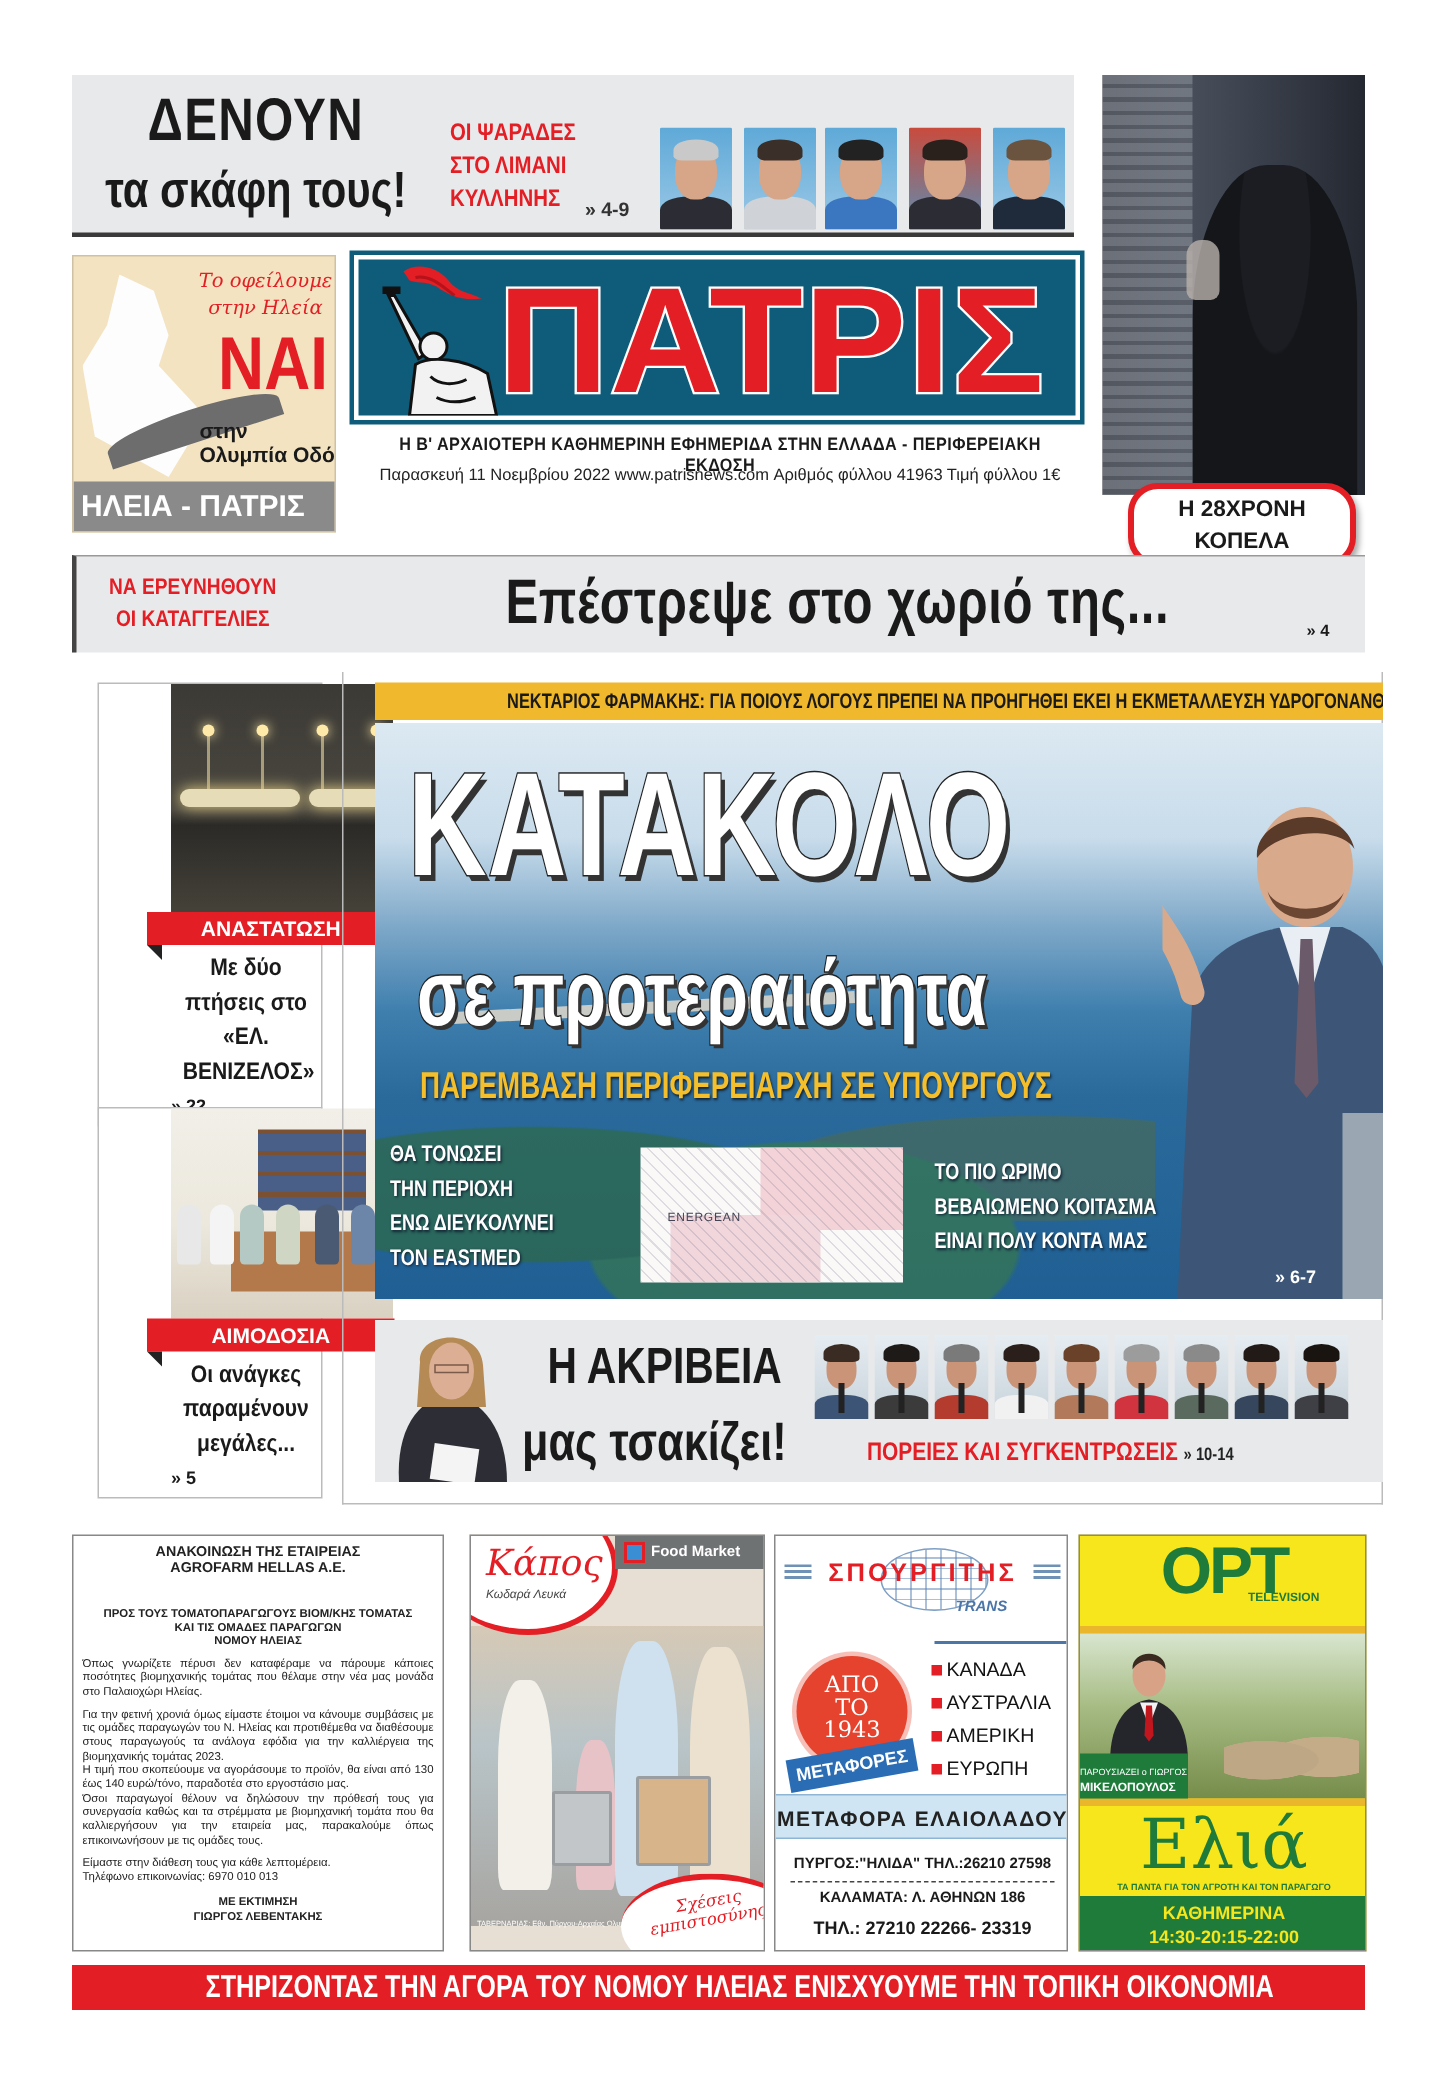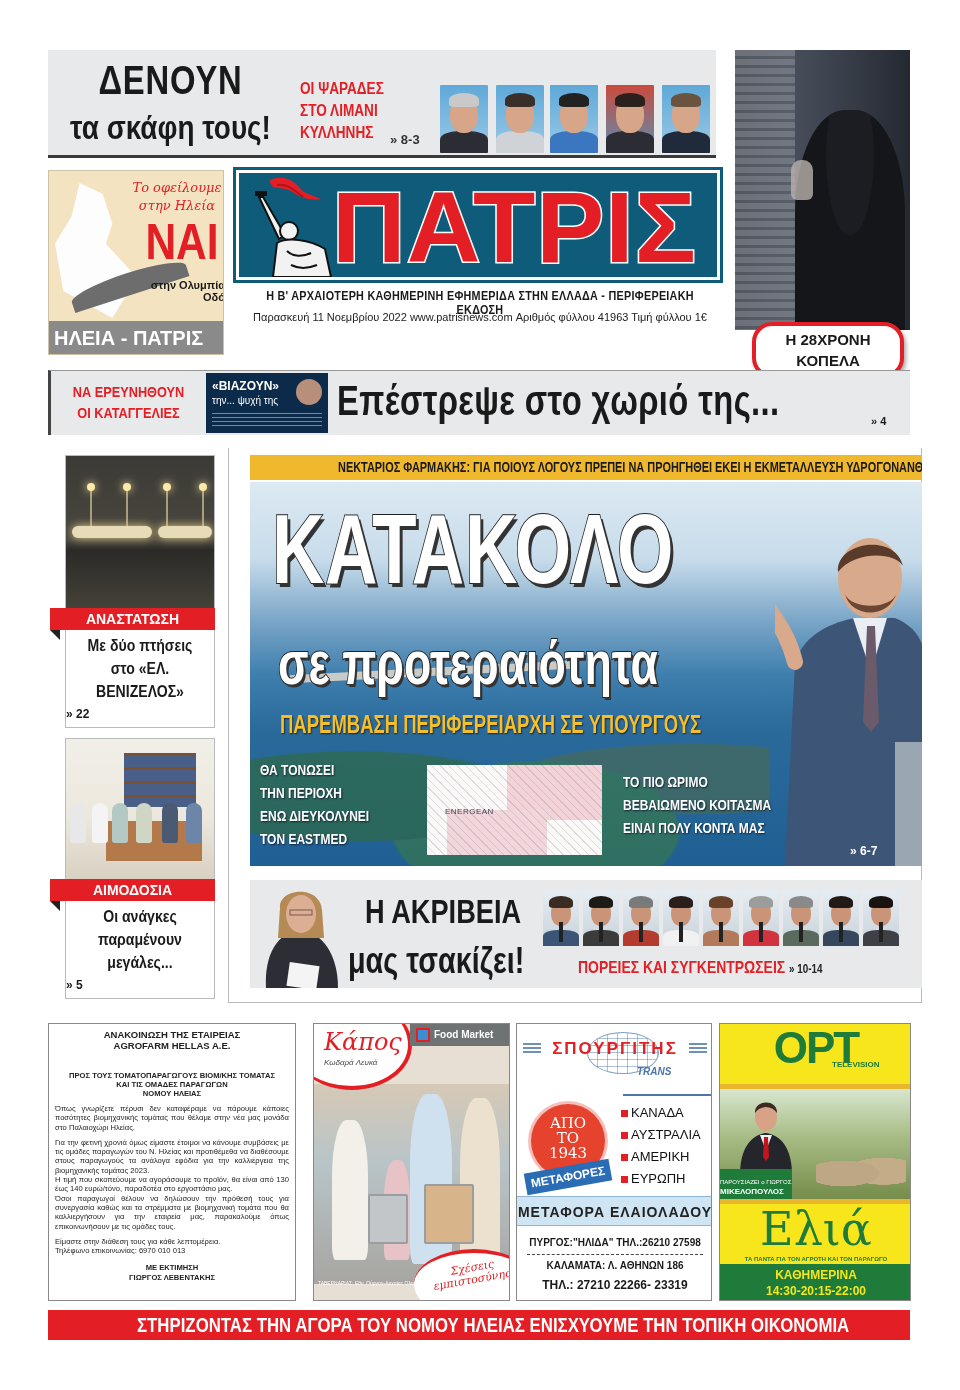--- a/index.html
+++ b/index.html
@@ -25,42 +25,42 @@
   #girl-photo .silhouette { position:absolute; left: 60px; top: 60px; width: 110px; height: 230px; background: radial-gradient(ellipse at 50% 20%, #1b1d22 0 30%, transparent 31%), linear-gradient(#14161a,#14161a); border-radius: 45% 45% 0 0; }
   #girl-photo .hand { position:absolute; left: 56px; top: 110px; width: 22px; height: 40px; background: #b9b2ad; border-radius: 10px 10px 6px 6px; opacity: .8; }
   #girl-badge { left: 752px; top: 322px; width: 152px; height: 56px; background: #fff; border: 4px solid #e31e24; border-radius: 20px; box-shadow: 2px 3px 4px rgba(0,0,0,.35); text-align: center; font-weight: 700; font-size: 15px; line-height: 21px; padding-top: 3px; }
 
   
   #nai-ad { left: 48px; top: 170px; width: 176px; height: 185px; background: #f3e3c0; border: 1px solid #cfc2a4; overflow: hidden; }
   #nai-ad .map { position:absolute; left: 6px; top: 12px; width: 82px; height: 135px; background: #fdfdfd; clip-path: polygon(30% 0, 58% 8%, 70% 30%, 62% 45%, 100% 70%, 70% 100%, 10% 80%, 0 45%, 20% 25%); }
   #nai-ad .road { position:absolute; left: 20px; top: 102px; width: 120px; height: 22px; background: #6d6d6d; border-radius: 50% 50% 0 0; transform: rotate(-18deg); }
   #nai-tag1 { left: 82px; top: 8px; width: 92px; text-align: center; color: #e31e24; font-style: italic; font-size: 13px; line-height: 18px; font-family: "DejaVu Serif", serif; }
   #nai-big { left: 88px; top: 42px; width: 90px; text-align: center; color: #e31e24; font-weight: 700; font-size: 50px; transform: scaleX(.85); }
-  #nai-tag2 { left: 84px; top: 108px; width: 92px; text-align: right; font-size: 11px; font-weight: 700; }
+  #nai-tag2 { left: 84px; top: 108px; width: 92px; text-align: left; font-size: 14px; font-weight: 700; }
   #nai-foot { left: 0; top: 150px; width: 176px; height: 35px; background: #8a8a8a; color: #fff; font-weight: 700; font-size: 20px; line-height: 35px; padding-left: 5px; }
 
   #logo { left: 236px; top: 170px; width: 484px; height: 110px; background: #0f5c7a; border: 3px solid #ffffff; outline: 3px solid #0f5c7a; }
   #logo-torch { left: 8px; top: 0; width: 95px; height: 104px; }
   #logo-text { left: 93px; top: 6px; font-weight: 700; font-size: 100px; line-height: 96px; color: #e31e24; letter-spacing: 1px; -webkit-text-stroke: 3px #ffffff; paint-order: stroke fill; transform: scaleX(1.02); transform-origin: left; }
   #tagline { left: 240px; top: 289px; width: 480px; text-align: center; font-weight: 700; font-size: 12px; letter-spacing: .3px; transform: scaleX(.9); transform-origin: center; }
   #dateline { left: 240px; top: 311px; width: 480px; text-align: center; font-size: 11px; color: #222; }
 
   
   #strip2 { left: 48px; top: 370px; width: 862px; height: 65px; background: #e8e9eb; border-left: 3px solid #444; border-top: 1px solid #999; }
   #strip2-sub { left: 10px; top: 10px; width: 135px; text-align: center; color: #e31e24; font-weight: 700; font-size: 15px; line-height: 21px; transform: scaleX(.85); transform-origin: center; }
   #strip2-promo { left: 155px; top: 2px; width: 122px; height: 60px; background: #0c2b4a; color: #fff; overflow: hidden; }
   #strip2-promo .t1 { position:absolute; left: 6px; top: 6px; font-weight: 700; font-size: 12px; }
   #strip2-promo .t2 { position:absolute; left: 6px; top: 22px; font-size: 10px; }
   #strip2-promo .face2 { position:absolute; right: 6px; top: 6px; width: 26px; height: 26px; border-radius: 50%; background: #b88f7a; }
   #strip2-promo .lines { position:absolute; left: 6px; top: 40px; width: 110px; height: 16px; background: repeating-linear-gradient(180deg,#6f88a3 0 1px, transparent 1px 4px); }
   #strip2-head { left: 286px; top: 6px; font-weight: 700; font-size: 42px; letter-spacing: 0.5px; transform: scaleX(.78); transform-origin: left; white-space: nowrap; }
   #strip2-page { left: 820px; top: 44px; font-size: 11px; font-weight: 700; }
 
   
-  .side-card { position: absolute; left: 65px; width: 150px; background: #fff; border: 1px solid #bbb; }
+  .side-card { position: absolute; left: 65px; width: 150px; background: #fff; border: 1px solid #bbb; padding-left: 48px; }
   .side-photo { position: relative; width: 148px; overflow: hidden; }
   .side-label { position: relative; margin-left: -16px; width: 165px; height: 22px; background: #e31e24; color: #fff; text-align: center; font-weight: 700; font-size: 14px; line-height: 22px; }
   .side-label::before { content: ""; position: absolute; left: 0; top: 22px; border-top: 10px solid #222; border-left: 10px solid transparent; }
   .side-text { text-align: center; font-weight: 700; font-size: 16px; line-height: 23px; padding: 4px 2px; transform: scaleX(.88); }
   .side-page { text-align: left; font-size: 12px; font-weight: 700; padding-bottom: 6px; }
 
   #airport .side-photo { height: 152px; background: linear-gradient(#3c3a35 0%, #4a4740 55%, #2b2a27 62%, #454239 100%); }
   #airport .plane { position:absolute; top: 70px; height: 12px; background: #e6dcb8; border-radius: 6px; box-shadow: 0 0 10px #e8d38a; }
   #airport .lamp { position:absolute; top: 30px; width: 2px; height: 50px; background: #a89d7a; }
   #airport .lamp::before { content:""; position:absolute; left:-3px; top:-3px; width: 8px; height: 8px; border-radius: 50%; background: #ffe9a8; box-shadow: 0 0 8px #ffe9a8; }
@@ -158,21 +158,21 @@
   #footer { left: 48px; top: 1310px; width: 862px; height: 30px; background: #e31e24; color: #fff; text-align: center; font-weight: 700; font-size: 21px; line-height: 30px; white-space: nowrap; overflow: hidden; }
   #footer span { display: inline-block; transform: scaleX(.8); transform-origin: center; }
 </style>
 </head>
 <body>
 
 <div id="top-teaser" class="abs">
   <div id="top-head1" class="abs">ΔΕΝΟΥΝ</div>
   <div id="top-head2" class="abs">τα σκάφη τους!</div>
   <div id="top-sub" class="abs">ΟΙ ΨΑΡΑΔΕΣ ΣΤΟ ΛΙΜΑΝΙ ΚΥΛΛΗΝΗΣ</div>
-  <div id="top-page" class="abs">» 8-3</div>
+  <div id="top-page" class="abs">» 4-9</div>
   <div class="face" style="left:392px">
       <div class="bg"></div>
       <div class="body"></div>
       <div class="head"></div>
       <div class="hair" style="background:#c9c9c9"></div>
     </div>
   <div class="face" style="left:448px">
       <div class="bg"></div>
       <div class="body" style="background:#cfd2d6"></div>
       <div class="head"></div>
@@ -229,26 +229,20 @@
   </svg>
   <div id="logo-text" class="abs">ΠΑΤΡΙΣ</div>
 </div>
 <div id="tagline" class="abs">Η Β' ΑΡΧΑΙΟΤΕΡΗ ΚΑΘΗΜΕΡΙΝΗ ΕΦΗΜΕΡΙΔΑ ΣΤΗΝ ΕΛΛΑΔΑ - ΠΕΡΙΦΕΡΕΙΑΚΗ ΕΚΔΟΣΗ</div>
 <div id="dateline" class="abs">Παρασκευή 11  Νοεμβρίου  2022  www.patrisnews.com  Αριθμός φύλλου 41963 Τιμή φύλλου 1€</div>
 
 <div id="strip2" class="abs">
   <div id="strip2-sub" class="abs">
     <div>ΝΑ ΕΡΕΥΝΗΘΟΥΝ</div>
     <div>ΟΙ ΚΑΤΑΓΓΕΛΙΕΣ</div>
-  </div>
-  <div id="strip2-promo" class="abs">
-    <div class="t1">«ΒΙΑΖΟΥΝ»</div>
-    <div class="t2">την... ψυχή της</div>
-    <div class="face2"></div>
-    <div class="lines"></div>
   </div>
   <div id="strip2-head" class="abs">Επέστρεψε στο χωριό της...</div>
   <div id="strip2-page" class="abs">» 4</div>
 </div>
 
 <div id="airport" class="side-card" style="top:455px;">
   <div class="side-photo">
     <div class="lamp" style="left:24px"></div>
     <div class="lamp" style="left:60px"></div>
     <div class="lamp" style="left:100px"></div>

